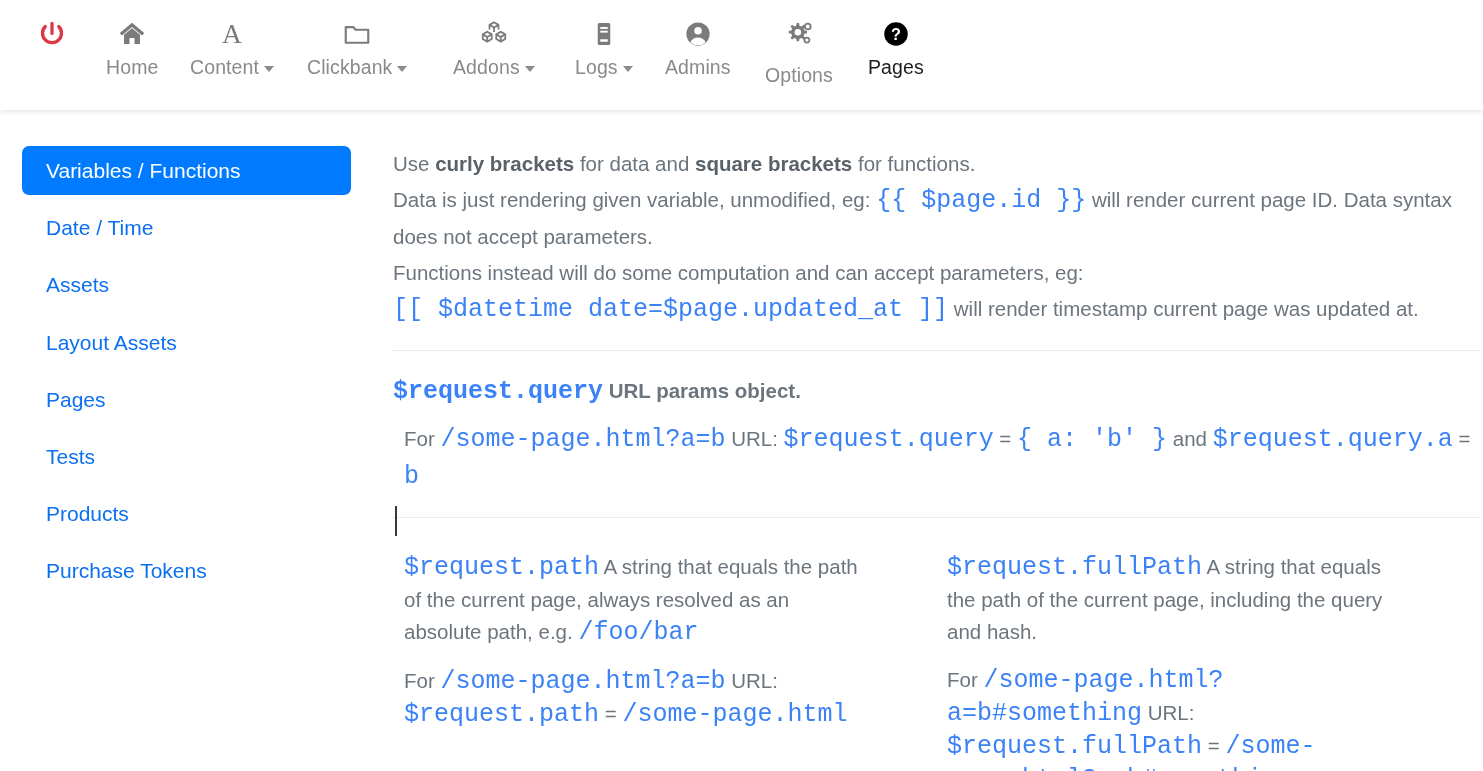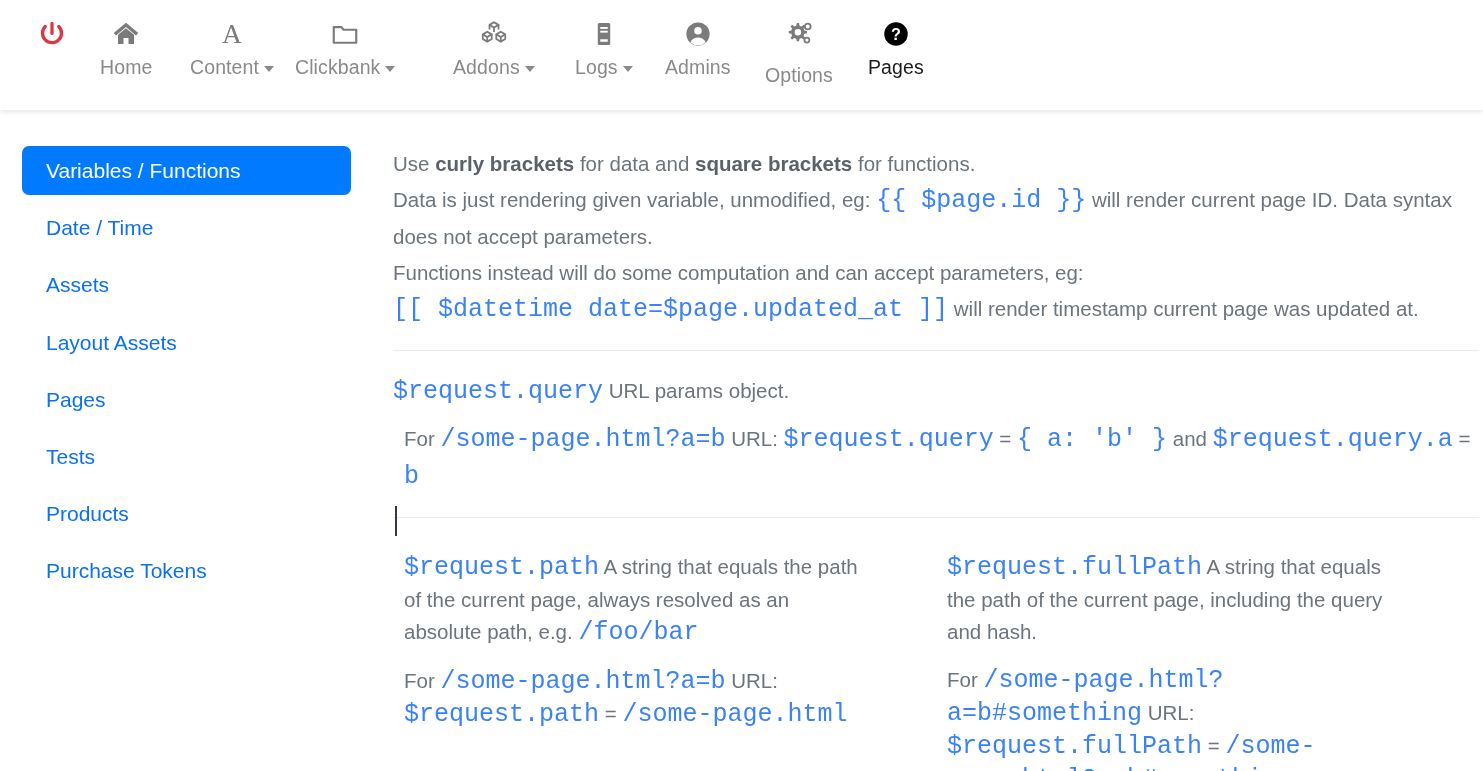--- a/index.html
+++ b/index.html
@@ -56,23 +56,23 @@
     width: 0; height: 0;
     border-left: 5.5px solid transparent;
     border-right: 5.5px solid transparent;
     border-top: 6.5px solid #8a8a8a;
     display: inline-block;
     position: relative;
     top: 1px;
   }
   
   #nav-power    { position:absolute; left: 27px;  top: 14px; }
-  #nav-home     { position:absolute; left: 90px;  top: 14px; }
+  #nav-home     { position:absolute; left: 96px;  top: 14px; }
   #nav-content  { position:absolute; left: 180px; top: 14px; }
-  #nav-clickbank{ position:absolute; left: 285px; top: 14px; text-align: right; }
+  #nav-clickbank{ position:absolute; left: 297px; top: 14px; text-align: right; }
   #nav-addons   { position:absolute; left: 443px; top: 14px; }
   #nav-logs     { position:absolute; left: 565px; top: 14px; }
   #nav-admins   { position:absolute; left: 655px; top: 14px; }
   #nav-options  { position:absolute; left: 755px; top: 14px; gap: 8px; }
   #nav-help     { position:absolute; left: 858px; top: 14px; }
 
   
   #page {
     display: flex;
     height: 661px;
@@ -119,21 +119,21 @@
     color: #3b82f6;
     font-size: 25px;
     word-break: break-word;
   }
   hr.rule {
     border: none;
     border-top: 1px solid #e9ecef;
     margin: 22px 0 22px 0;
     max-width: 1086px;
   }
-  .blk-title { margin: 0 0 10px 0; }
+  .blk-title { margin: 0 0 10px 0; font-weight: bold; }
   .blk-line  { margin: 11px; }
 
   
   #twocol {
     display: flex;
     gap: 0px;
     max-width: 1086px;
     position: relative;
   }
   .col {

